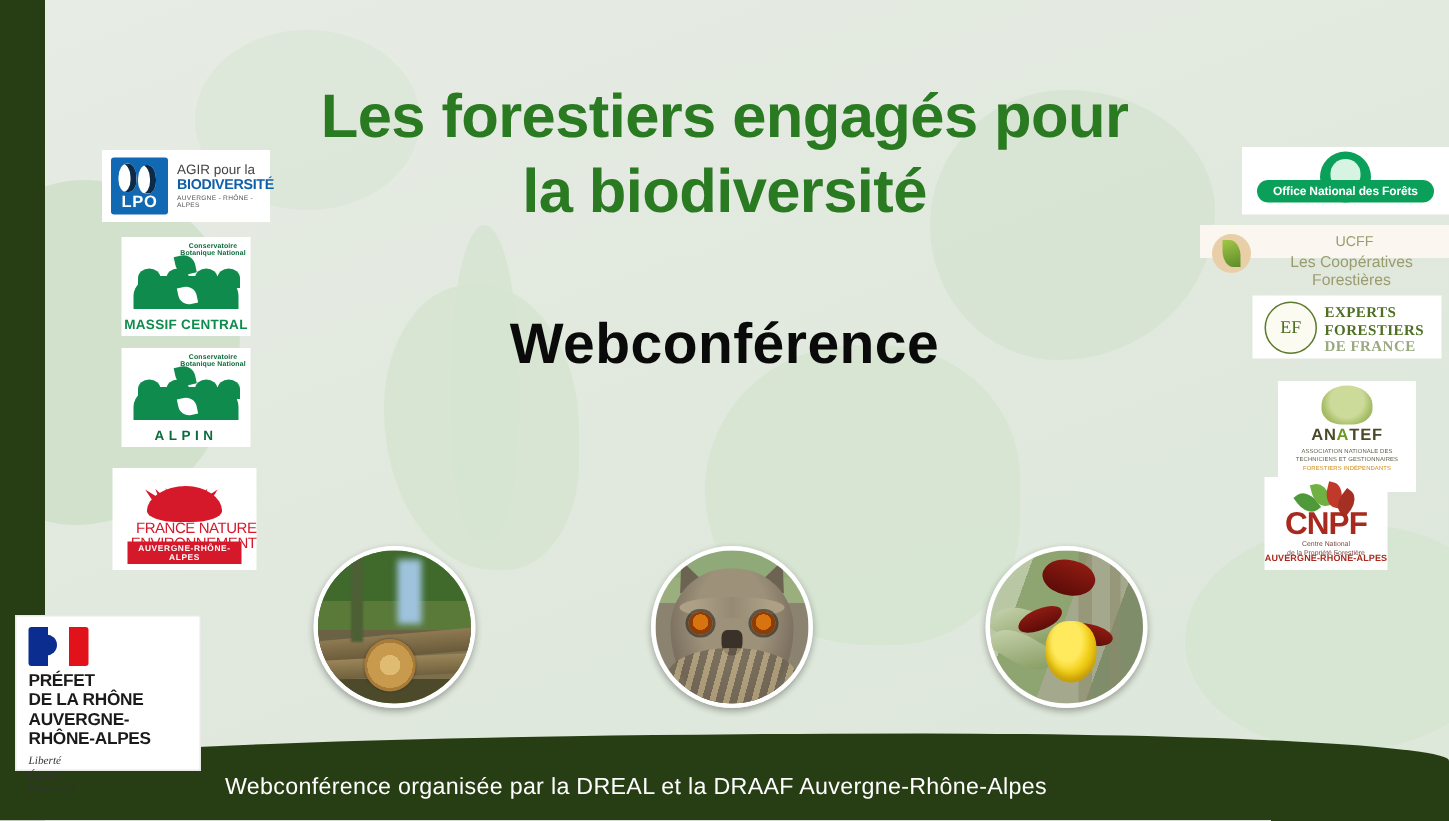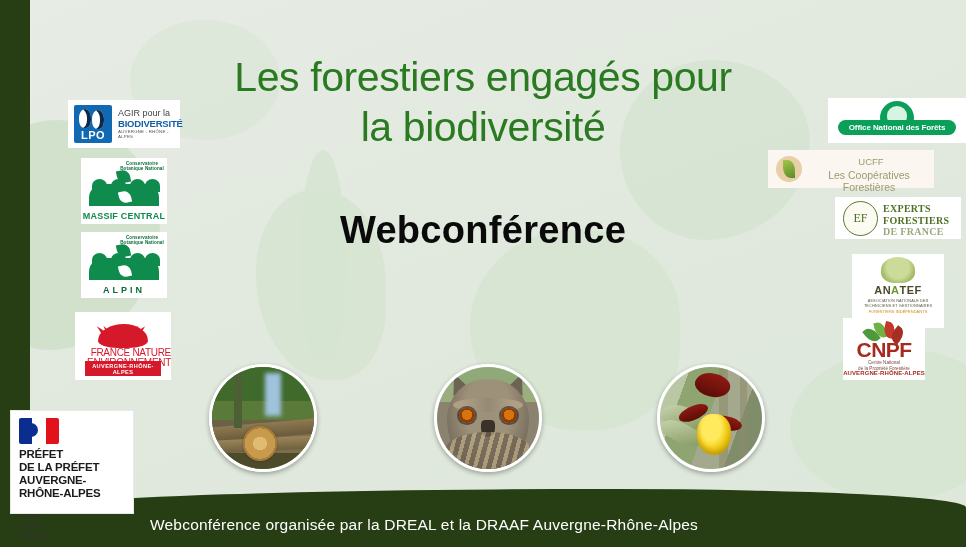--- a/index.html
+++ b/index.html
@@ -58,21 +58,21 @@
     z-index: 6;
   }
 
   
   .title {
     position: absolute;
     left: 0; right: 0; top: 52px;
     text-align: center;
     color: #2a7a22;
     font-size: 41px;
-    font-weight: normal;
+    font-weight: bold;
     line-height: 1.22;
     letter-spacing: -0.4px;
     z-index: 4;
   }
   .subtitle {
     position: absolute;
     left: 0; right: 0; top: 205px;
     text-align: center;
     color: #0a0a0a;
     font-size: 38px;
@@ -312,21 +312,21 @@
   .flag .b::after{
     content:""; position:absolute; right:-6px; top:5px;
     width:12px; height:14px; background:#0a2d8f;
     border-radius:0 60% 60% 0 / 0 50% 50% 0;
   }
   .prefet-title {
     font-size:11.5px; font-weight:bold; color:#1a1a1a;
     line-height:1.14; letter-spacing:-.2px;
   }
   .devise {
-    margin-top:12px; font-family:Liberation Sans, sans-serif;
+    margin-top:2px; font-family:Liberation Serif, serif;
     font-style:italic; font-size:7.5px; color:#333; line-height:1.25;
   }
 
   
   .onf { left:828px; top:98px; width:138px; height:45px; }
   .onf-art { position:absolute; left:50%; top:3px; transform:translateX(-50%); width:118px; height:38px;}
   .onf-art .circ {
     position:absolute; left:50%; transform:translateX(-50%); top:0;
     width:34px; height:34px; border-radius:50%; background:#0aa05a;
   }
@@ -336,21 +336,21 @@
     border-radius:50% 50% 42% 42%;
   }
   .onf-art .pill {
     position:absolute; left:0; top:19px; width:118px; height:15px;
     border-radius:9px; background:#0aa05a;
     color:#ffffff; font-size:8px; font-weight:bold;
     text-align:center; line-height:15px; letter-spacing:-.1px;
   }
 
   
-  .ucff { left:768px; top:150px; width:166px; height:38px;text-decoration:underline; }
+  .ucff { left:800px; top:150px; width:166px; height:22px;text-decoration:underline; }
   .ucff-disc {
     position:absolute; left:8px; top:6px; width:26px; height:26px;
     border-radius:50%; background:#e8cfa8;
   }
   .ucff-disc::after {
     content:""; position:absolute; left:7px; top:4px; width:12px; height:18px;
     background: linear-gradient(160deg,#a3c646,#5b8c2a);
     border-radius: 0 60% 0 60%;
   }
   .ucff-t1 {
@@ -548,21 +548,21 @@
   </div>
 
   <div class="logo prefet">
     <div class="flag">
       <div class="b"></div>
       <div class="w"></div>
       <div class="r"></div>
     </div>
     <div class="prefet-title">
       <div>PRÉFET</div>
-      <div>DE LA PRÉFET</div>
+      <div>DE LA RHÔNE</div>
       <div>AUVERGNE-</div>
       <div>RHÔNE-ALPES</div>
     </div>
     <div class="devise">
       <div>Liberté</div>
       <div>Égalité</div>
       <div>Fraternité</div>
     </div>
   </div>
 

